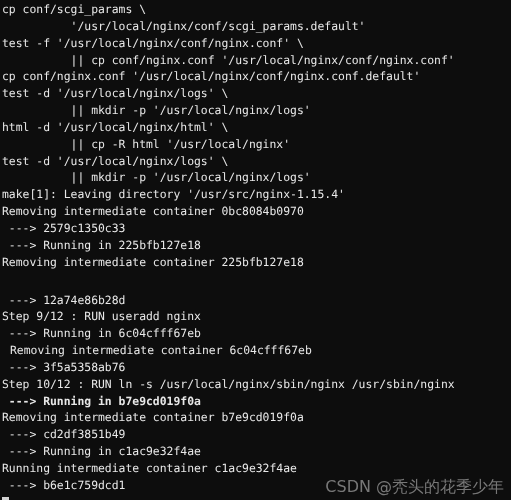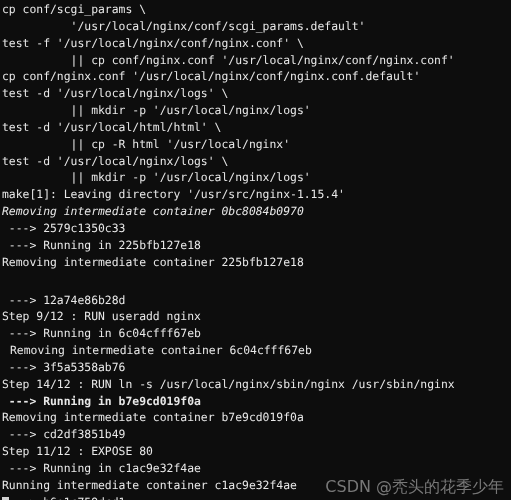--- a/index.html
+++ b/index.html
@@ -63,38 +63,37 @@
 
 <div id="terminal-window" style="background: rgb(13, 13, 13);">
   <div id="terminal-screen">
       <span class="term-line" style="color: rgb(232, 232, 232);">cp conf/scgi_params \</span>
       <span class="term-line" style="color: rgb(232, 232, 232);">          '/usr/local/nginx/conf/scgi_params.default'</span>
       <span class="term-line" style="color: rgb(232, 232, 232);">test -f '/usr/local/nginx/conf/nginx.conf' \</span>
       <span class="term-line" style="color: rgb(232, 232, 232);">          || cp conf/nginx.conf '/usr/local/nginx/conf/nginx.conf'</span>
       <span class="term-line" style="color: rgb(232, 232, 232);">cp conf/nginx.conf '/usr/local/nginx/conf/nginx.conf.default'</span>
       <span class="term-line" style="color: rgb(232, 232, 232);">test -d '/usr/local/nginx/logs' \</span>
       <span class="term-line" style="color: rgb(232, 232, 232);">          || mkdir -p '/usr/local/nginx/logs'</span>
-      <span class="term-line" style="color: rgb(232, 232, 232);">test -d '/usr/local/html/html' \</span>
+      <span class="term-line" style="color: rgb(232, 232, 232);">html -d '/usr/local/nginx/html' \</span>
       <span class="term-line" style="color: rgb(232, 232, 232);">          || cp -R html '/usr/local/nginx'</span>
       <span class="term-line" style="color: rgb(232, 232, 232);">test -d '/usr/local/nginx/logs' \</span>
       <span class="term-line" style="color: rgb(232, 232, 232);">          || mkdir -p '/usr/local/nginx/logs'</span>
       <span class="term-line" style="color: rgb(232, 232, 232);">make[1]: Leaving directory '/usr/src/nginx-1.15.4'</span>
-      <span class="term-line" style="color: rgb(232, 232, 232); font-style: italic;">Removing intermediate container 0bc8084b0970</span>
+      <span class="term-line" style="color: rgb(232, 232, 232);">Removing intermediate container 0bc8084b0970</span>
       <span class="term-line" style="color: rgb(232, 232, 232);"> ---&gt; 2579c1350c33</span>
       <span class="term-line" style="color: rgb(232, 232, 232);"> ---&gt; Running in 225bfb127e18</span>
       <span class="term-line" style="color: rgb(232, 232, 232);">Removing intermediate container 225bfb127e18</span>
       <span class="term-line" style="color: rgb(232, 232, 232); margin-top: 21px;"> ---&gt; 12a74e86b28d</span>
       <span class="term-line" style="color: rgb(232, 232, 232);">Step 9/12 : RUN useradd nginx</span>
       <span class="term-line" style="color: rgb(232, 232, 232);"> ---&gt; Running in 6c04cfff67eb</span>
       <span class="term-line" style="color: rgb(232, 232, 232); margin-left: 8px;">Removing intermediate container 6c04cfff67eb</span>
       <span class="term-line" style="color: rgb(232, 232, 232);"> ---&gt; 3f5a5358ab76</span>
-      <span class="term-line" style="color: rgb(232, 232, 232);">Step 14/12 : RUN ln -s /usr/local/nginx/sbin/nginx /usr/sbin/nginx</span>
+      <span class="term-line" style="color: rgb(232, 232, 232);">Step 10/12 : RUN ln -s /usr/local/nginx/sbin/nginx /usr/sbin/nginx</span>
       <span class="term-line" style="color: rgb(232, 232, 232); font-weight: bold;"> ---&gt; Running in b7e9cd019f0a</span>
       <span class="term-line" style="color: rgb(232, 232, 232);">Removing intermediate container b7e9cd019f0a</span>
       <span class="term-line" style="color: rgb(232, 232, 232);"> ---&gt; cd2df3851b49</span>
-      <span class="term-line" style="color: rgb(232, 232, 232);">Step 11/12 : EXPOSE 80</span>
       <span class="term-line" style="color: rgb(232, 232, 232);"> ---&gt; Running in c1ac9e32f4ae</span>
       <span class="term-line" style="color: rgb(232, 232, 232);">Running intermediate container c1ac9e32f4ae</span>
       <span class="term-line" style="color: rgb(232, 232, 232);"> ---&gt; b6e1c759dcd1</span>
     </div>
   <div id="cursor-block"></div>
   <div id="watermark" style="color: rgb(138, 138, 138);">CSDN @秃头的花季少年</div>
 </div>
 
 </body></html>

